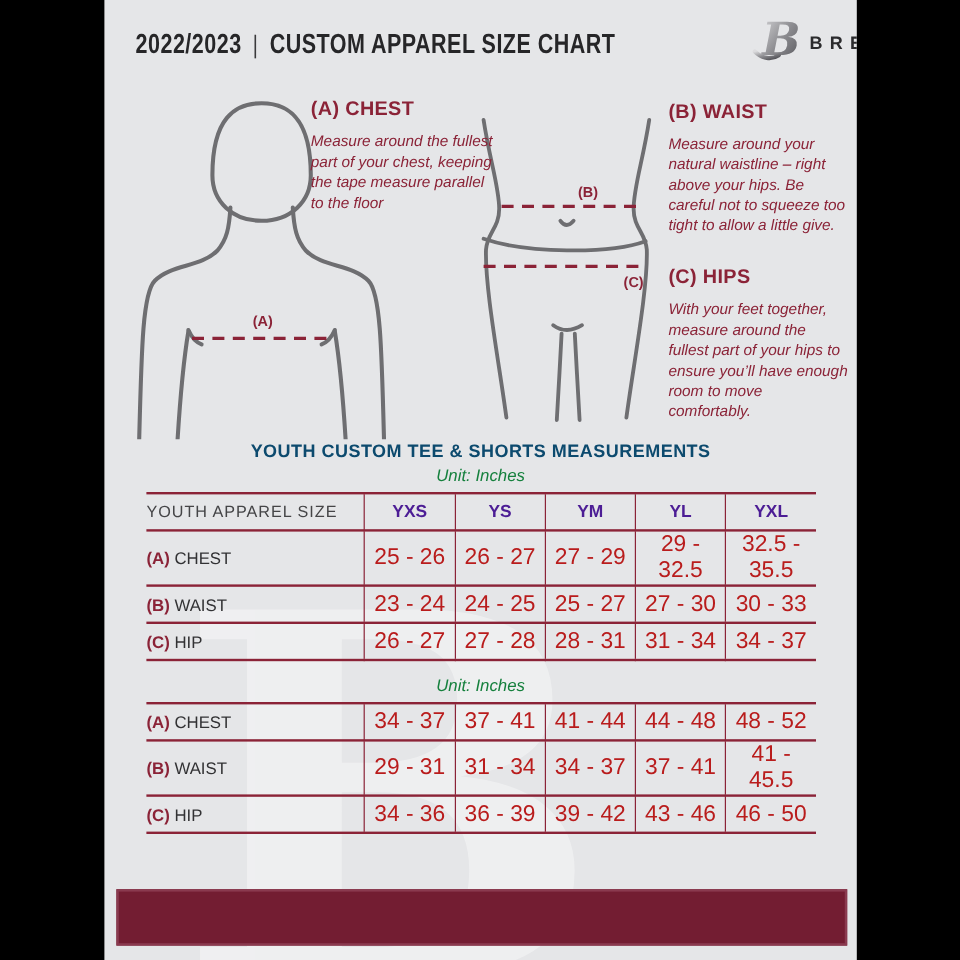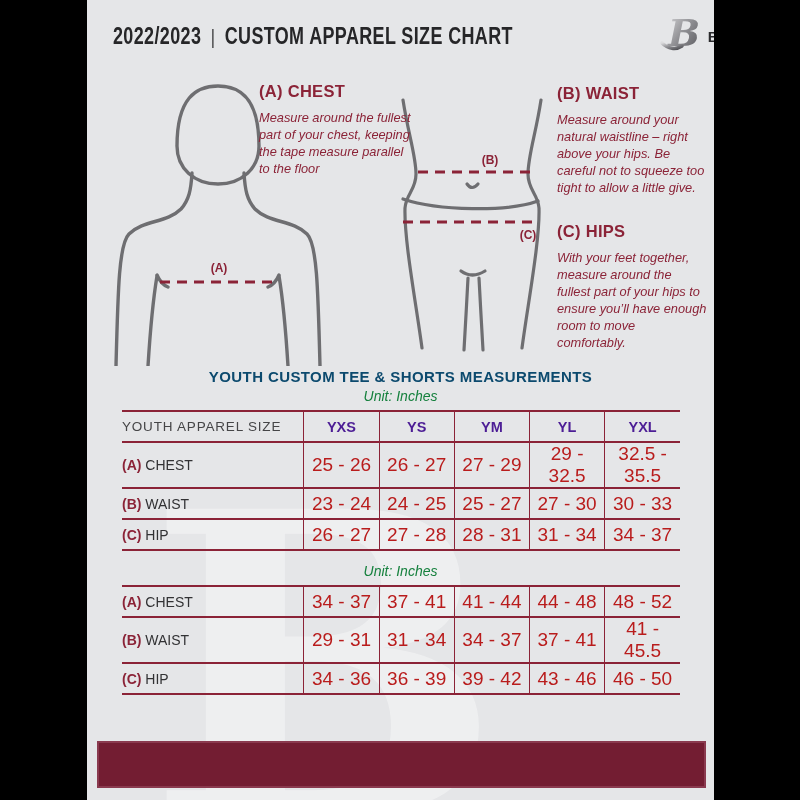--- a/index.html
+++ b/index.html
@@ -7,21 +7,21 @@
          font-family:"Liberation Sans", sans-serif;}
   .page{position:absolute;left:87px;top:0;width:627px;height:800px;background:#e5e6e8;overflow:hidden;}
 
   
   .watermark{position:absolute;left:60px;top:500px;font-family:"DejaVu Serif", serif;
              font-weight:bold;font-size:420px;line-height:0.8;color:#ffffff;opacity:0.38;
              letter-spacing:-10px;pointer-events:none;}
 
   
   .hdr{position:absolute;left:0;right:0;top:12px;height:48px;display:flex;align-items:center;
-       justify-content:space-between;padding:0 24px 0 26px;gap:33px;}
+       justify-content:space-between;padding:0 24px 0 26px;}
   .hdr-title{font-weight:bold;font-size:23px;color:#262628;letter-spacing:0.5px;white-space:nowrap;
              transform:scaleX(0.78);transform-origin:left center;}
   .hdr-sep{font-weight:normal;color:#3a3a3c;margin:0 12px;font-size:21px;}
   .brand{display:flex;align-items:center;gap:9px;}
   .brand-name{font-size:15px;font-weight:bold;letter-spacing:6px;color:#2b2b2d;}
 
   
   .sec{position:absolute;}
   .sec-title{font-size:16.5px;font-weight:bold;color:#8b2337;margin:0 0 8px 0;letter-spacing:0.3px;}
   .sec-body{font-size:12.8px;font-style:italic;color:#8b2337;line-height:1.33;margin:0;}

